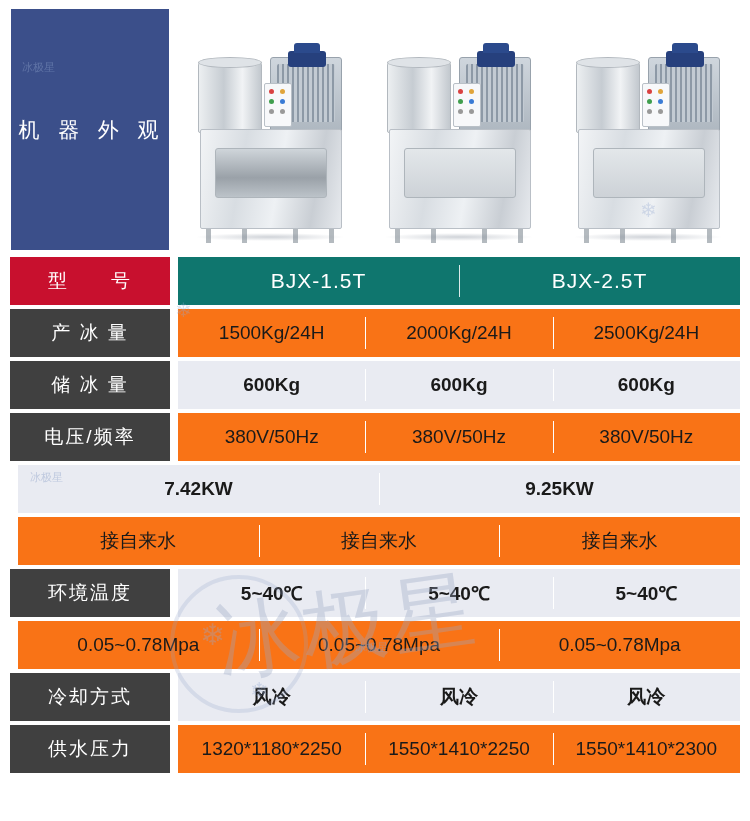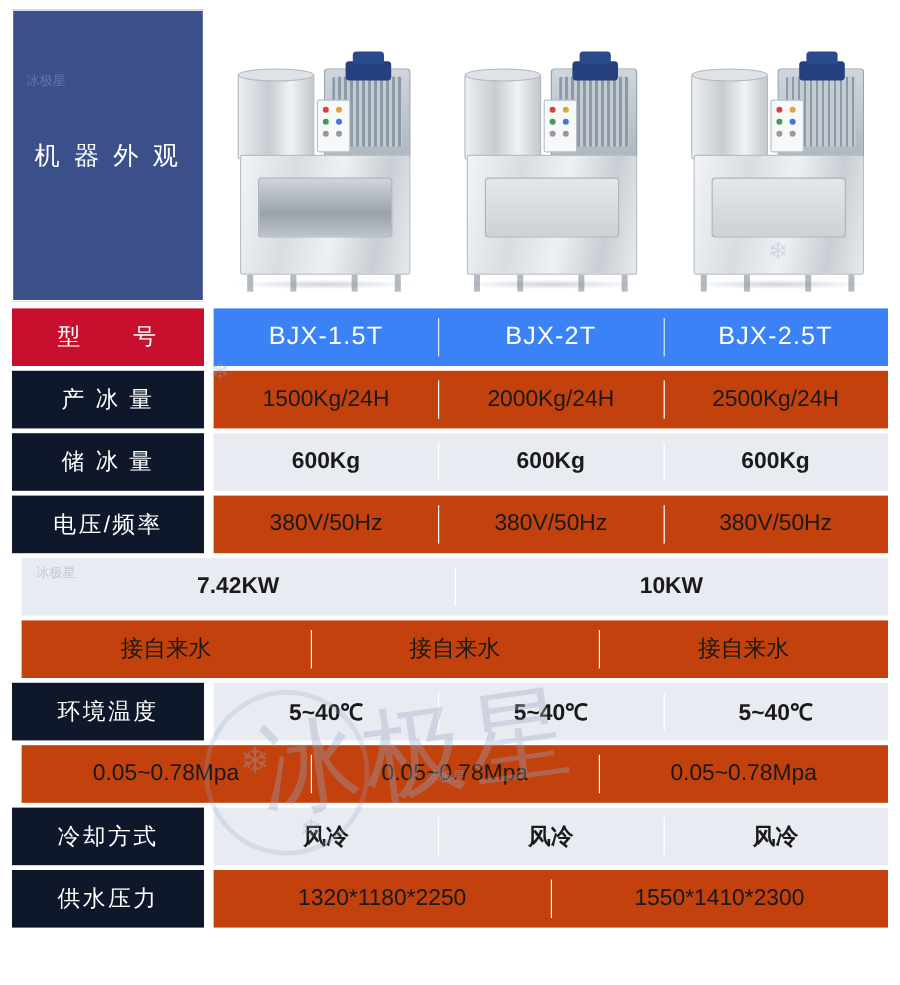--- a/index.html
+++ b/index.html
@@ -64,20 +64,21 @@
     color: rgba(140,160,200,0.45);
     white-space: nowrap;
   }
   
   .top-band {
     display: flex;
     height: 243px;
     width: 730px;
     position: relative;
     z-index: 2;
+    font-family: Liberation Mono, monospace;
   }
   .appearance-cell {
     width: 160px;
     background: #3b4f8a;
     color: #ffffff;
     display: flex;
     align-items: center;
     justify-content: center;
     font-size: 21px;
     letter-spacing: 3px;
@@ -246,40 +247,40 @@
     border-collapse: separate;
     border-spacing: 0 4px;
   }
   .row {
     display: flex;
     height: 48px;
     margin-bottom: 4px;
   }
   .row .label {
     width: 160px;
-    background: #0f172a;
+    background: #404040;
     color: #ffffff;
     font-size: 19px;
     display: flex;
     align-items: center;
     justify-content: center;
     letter-spacing: 2px;
     box-sizing: border-box;
   }
   .row.head .label {
     background: #c8102e;
   }
   .row .cells {
     flex: 1;
     display: flex;
     margin-left: 8px;
-    background: #c2410c;
+    background: #f97316;
   }
   .row.head .cells {
-    background: #3b82f6;
+    background: #0f766e;
     margin-left: 8px;
     text-align: center;
   }
   .row .cell {
     flex: 1;
     display: flex;
     align-items: center;
     justify-content: center;
     font-size: 19px;
     color: #1a1a1a;
@@ -419,21 +420,20 @@
 
     </div>
   </div>
 
   <div class="table">
 
     <div class="row head">
       <div class="label sp-label">型　　号</div>
       <div class="cells">
         <div class="cell">BJX-1.5T</div>
-        <div class="cell">BJX-2T</div>
         <div class="cell">BJX-2.5T</div>
       </div>
     </div>
 
     <div class="row">
       <div class="label">产 冰 量</div>
       <div class="cells">
         <div class="cell">1500Kg/24H</div>
         <div class="cell">2000Kg/24H</div>
         <div class="cell">2500Kg/24H</div>
@@ -454,21 +454,21 @@
       <div class="cells">
         <div class="cell">380V/50Hz</div>
         <div class="cell">380V/50Hz</div>
         <div class="cell">380V/50Hz</div>
       </div>
     </div>
 
     <div class="row alt">
       <div class="cells">
         <div class="cell">7.42KW</div>
-        <div class="cell">10KW</div>
+        <div class="cell">9.25KW</div>
       </div>
     </div>
 
     <div class="row">
       <div class="cells">
         <div class="cell">接自来水</div>
         <div class="cell">接自来水</div>
         <div class="cell">接自来水</div>
       </div>
     </div>
@@ -496,18 +496,19 @@
         <div class="cell">风冷</div>
         <div class="cell">风冷</div>
         <div class="cell">风冷</div>
       </div>
     </div>
 
     <div class="row">
       <div class="label">供水压力</div>
       <div class="cells">
         <div class="cell">1320*1180*2250</div>
+        <div class="cell">1550*1410*2250</div>
         <div class="cell">1550*1410*2300</div>
       </div>
     </div>
 
   </div>
 </div>
 
 </body></html>

